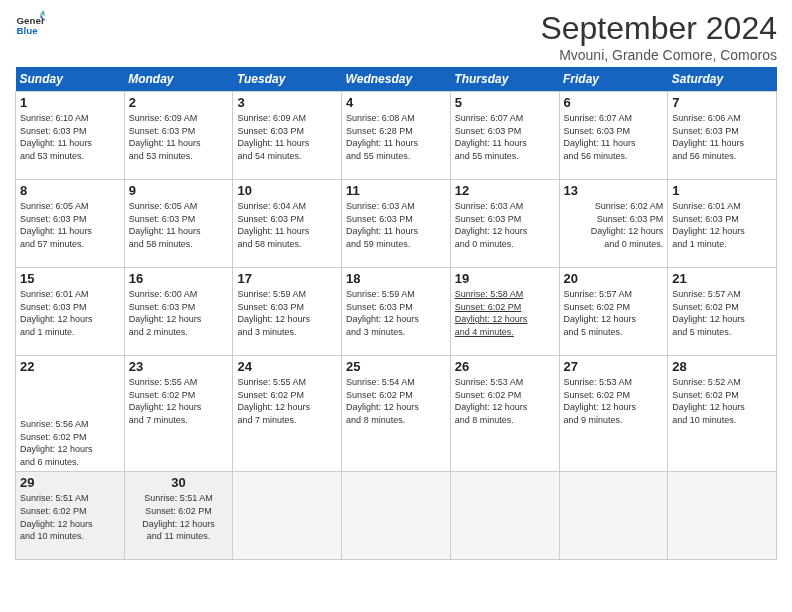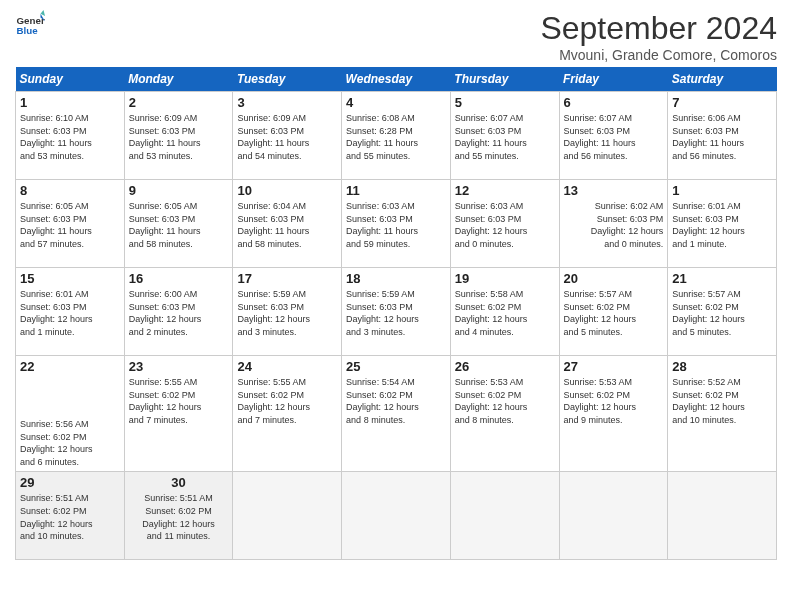--- a/index.html
+++ b/index.html
@@ -241,21 +241,21 @@
           </td>
           <td>
             <span class="day-num">18</span>
             <div class="day-info" style="white-space: pre-line;">Sunrise: 5:59 AM
 Sunset: 6:03 PM
 Daylight: 12 hours
 and 3 minutes.</div>
           </td>
           <td>
             <span class="day-num">19</span>
-            <div class="day-info" style="white-space: pre-line;">Sunrise: 5:58 AM
+            <div class="day-info" style="white-space: pre-line; text-decoration: underline;">Sunrise: 5:58 AM
 Sunset: 6:02 PM
 Daylight: 12 hours
 and 4 minutes.</div>
           </td>
           <td>
             <span class="day-num">20</span>
             <div class="day-info" style="white-space: pre-line;">Sunrise: 5:57 AM
 Sunset: 6:02 PM
 Daylight: 12 hours
 and 5 minutes.</div>

